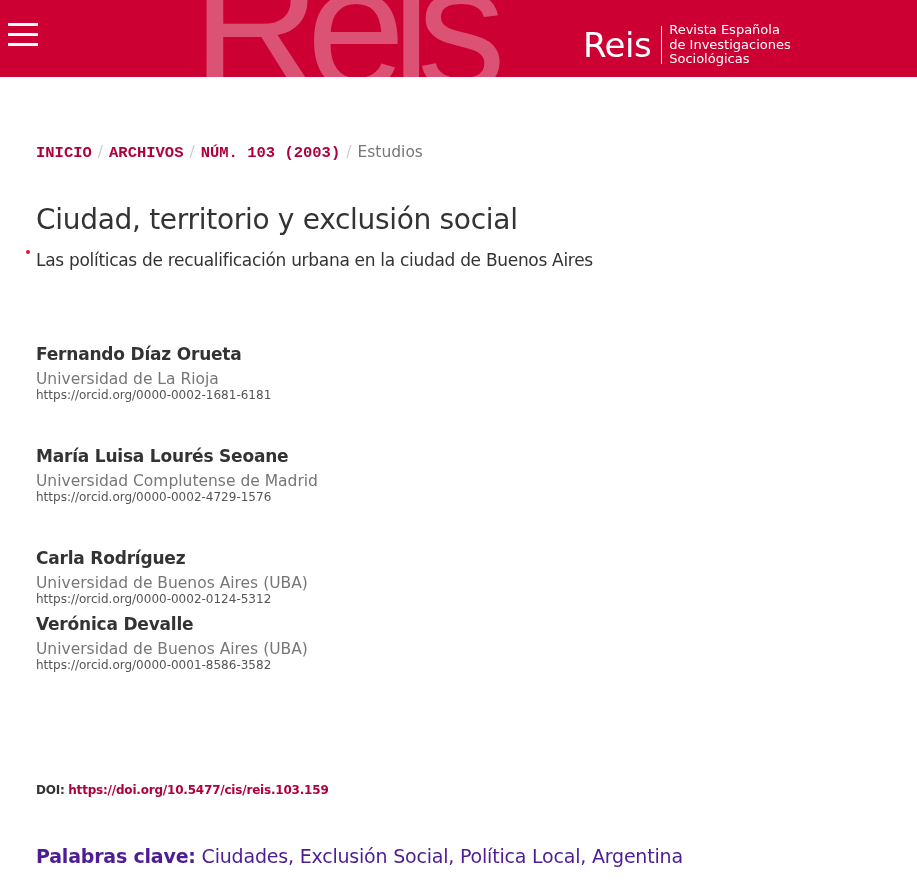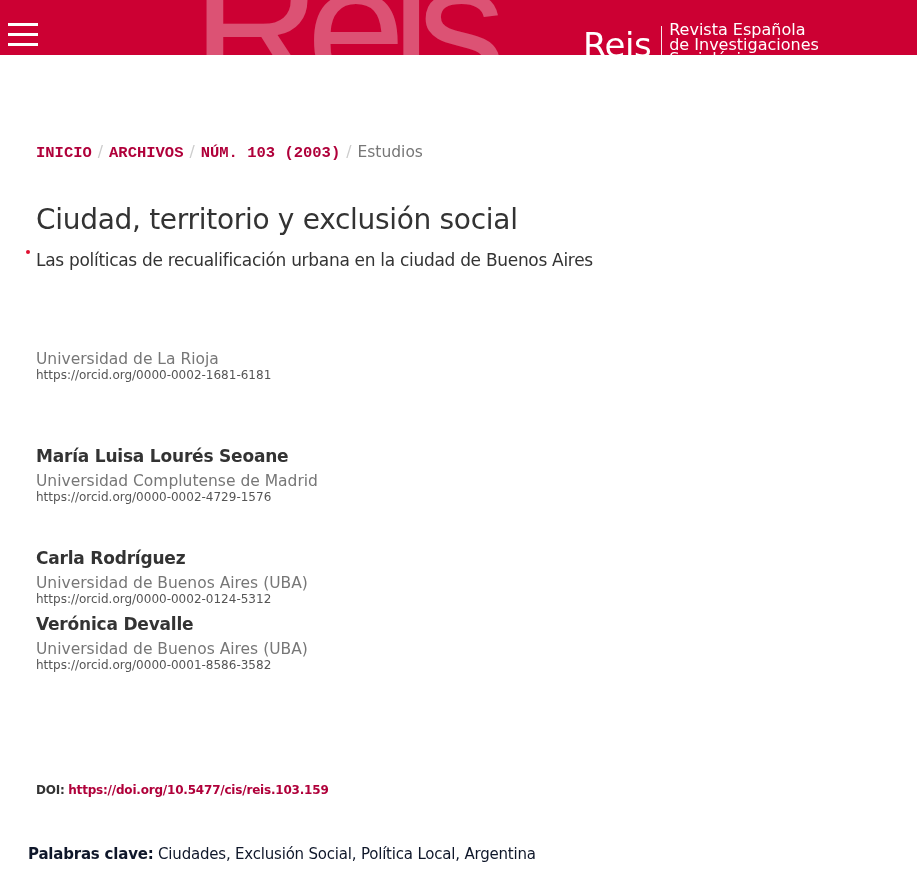--- a/index.html
+++ b/index.html
@@ -1,50 +1,50 @@
 <!DOCTYPE html>
 <html><head>
 <meta charset="utf-8">
 <style>
   * { box-sizing: border-box; margin: 0; padding: 0; }
   html, body { width: 917px; height: 891px; overflow: hidden; background: #ffffff; }
   body { font-family: "DejaVu Sans", "Liberation Sans", sans-serif; color: #333; position: relative; }
 
-  .header { position: absolute; left: 0; top: 0; width: 917px; height: 55px; background: #cc0033; overflow: hidden; }
+  .header { position: absolute; left: 0; top: 0; width: 917px; height: 77px; background: #cc0033; overflow: hidden; }
   .watermark { position: absolute; left: 192px; top: -62px; font-family: "Liberation Sans", sans-serif; font-size: 178px; letter-spacing: -14px; color: rgba(255,255,255,0.32); line-height: 1; white-space: nowrap; }
   .hamburger { position: absolute; left: 8px; top: 23px; width: 30px; height: 24px; cursor: pointer; }
   .hamburger span { position: absolute; left: 0; width: 30px; height: 3px; background: #fff; }
   .hamburger span:nth-child(1) { top: 0; }
   .hamburger span:nth-child(2) { top: 10px; }
   .hamburger span:nth-child(3) { top: 20px; }
   .brand { position: absolute; left: 583px; top: 23px; display: flex; align-items: center; }
   .brand-word { font-family: "DejaVu Sans", sans-serif; font-size: 34px; color: #fff; line-height: 1; letter-spacing: -0.5px; }
   .brand-divider { width: 1px; height: 38px; background: rgba(255,255,255,0.9); margin: 0 7px 0 10px; }
-  .brand-sub { font-family: "DejaVu Sans", sans-serif; font-size: 16px; color: #fff; line-height: 14.5px; }
+  .brand-sub { font-family: "DejaVu Sans", sans-serif; font-size: 13px; color: #fff; line-height: 14.5px; }
 
   .content { position: absolute; left: 36px; top: 0; width: 860px; }
   .breadcrumb { position: absolute; top: 143px; font-size: 15.5px; font-weight: bold; white-space: nowrap; }
   .breadcrumb a { color: #b0003a; text-decoration: none; font-family: Liberation Mono, monospace; }
   .breadcrumb .sep { color: #cccccc; font-weight: normal; margin: 0 6px; }
   .breadcrumb .current { color: #777777; font-weight: normal; }
 
   .title { position: absolute; top: 203px; font-size: 28px; font-weight: normal; color: #333; white-space: nowrap; letter-spacing: -0.3px; }
   .subtitle { position: absolute; top: 250px; font-size: 17px; color: #333; white-space: nowrap; letter-spacing: -0.3px; }
   .red-dot { position: absolute; left: 26px; top: 250px; width: 4px; height: 4px; border-radius: 50%; background: #e01030; }
 
   .author { position: absolute; left: 36px; }
   .author-name { font-size: 17px; font-weight: bold; color: #333; white-space: nowrap; letter-spacing: -0.2px; }
   .author-aff { font-size: 15.5px; color: #777; margin-top: 6px; white-space: nowrap; }
   .author-orcid { font-size: 12px; color: #555; white-space: nowrap; }
 
   .doi { position: absolute; left: 36px; top: 783px; font-size: 12px; white-space: nowrap; letter-spacing: -0.2px; }
   .doi .label { font-weight: bold; color: #333; }
   .doi a { color: #b0003a; text-decoration: none; font-weight: bold; }
 
-  .keywords { position: absolute; left: 28px; top: 845px; font-size: 15px; white-space: nowrap; color: #0f172a; letter-spacing: -0.2px; }
+  .keywords { position: absolute; left: 36px; top: 845px; font-size: 19px; white-space: nowrap; color: #4c1d95; letter-spacing: -0.2px; }
   .keywords .label { font-weight: bold; }
 </style>
 </head>
 <body>
 
 <header class="header">
   <div class="watermark">Reis</div>
   <div class="hamburger">
     <span></span>
     <span></span>
@@ -66,20 +66,21 @@
     <a>INICIO</a><span class="sep">/</span><a>ARCHIVOS</a><span class="sep">/</span><a>NÚM. 103 (2003)</a><span class="sep">/</span><span class="current">Estudios</span>
   </nav>
 
   <h1 class="title">Ciudad, territorio y exclusión social</h1>
   <div class="subtitle">Las políticas de recualificación urbana en la ciudad de Buenos Aires</div>
 </main>
 
 <span class="red-dot"></span>
 
 <div class="author" style="top:344px;">
+  <div class="author-name">Fernando Díaz Orueta</div>
   <div class="author-aff">Universidad de La Rioja</div>
   <div class="author-orcid">https://orcid.org/0000-0002-1681-6181</div>
 </div>
 
 <div class="author" style="top:446px;">
   <div class="author-name">María Luisa Lourés Seoane</div>
   <div class="author-aff">Universidad Complutense de Madrid</div>
   <div class="author-orcid">https://orcid.org/0000-0002-4729-1576</div>
 </div>
 

